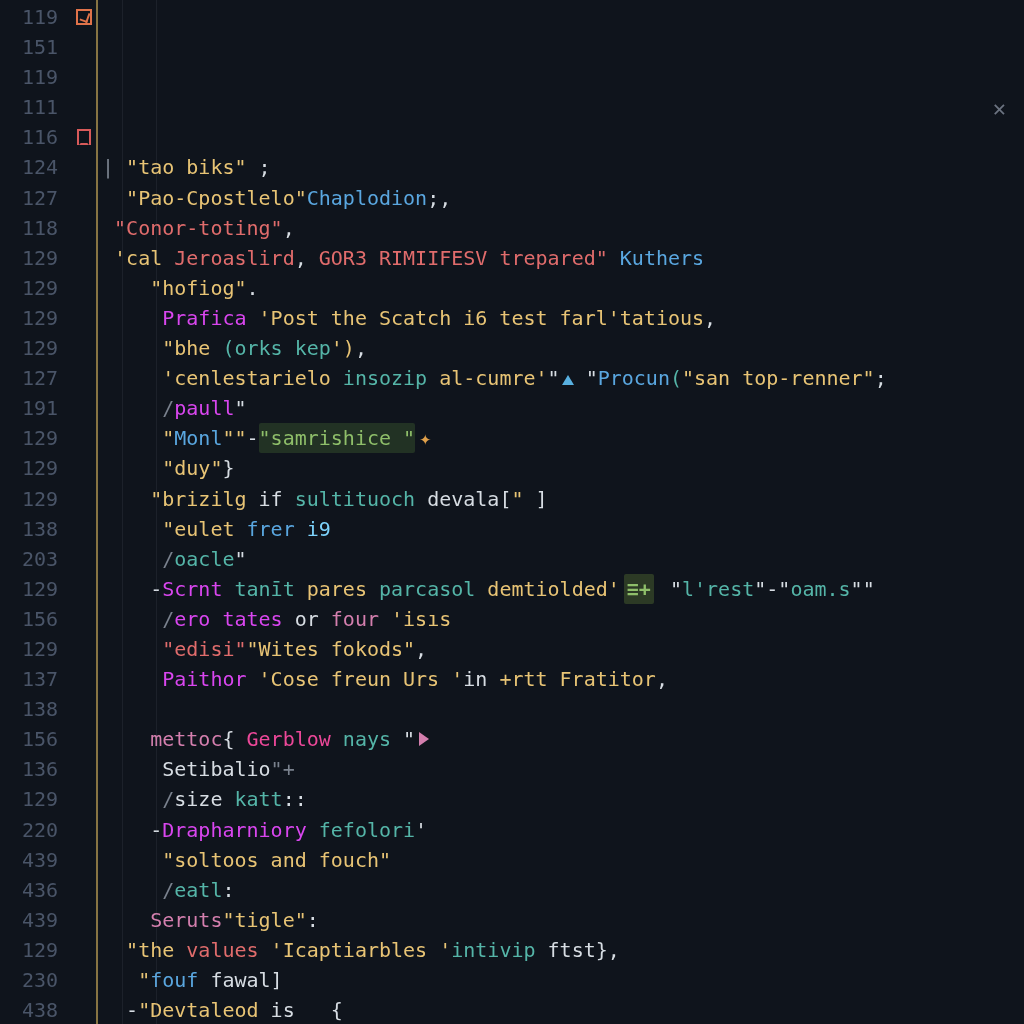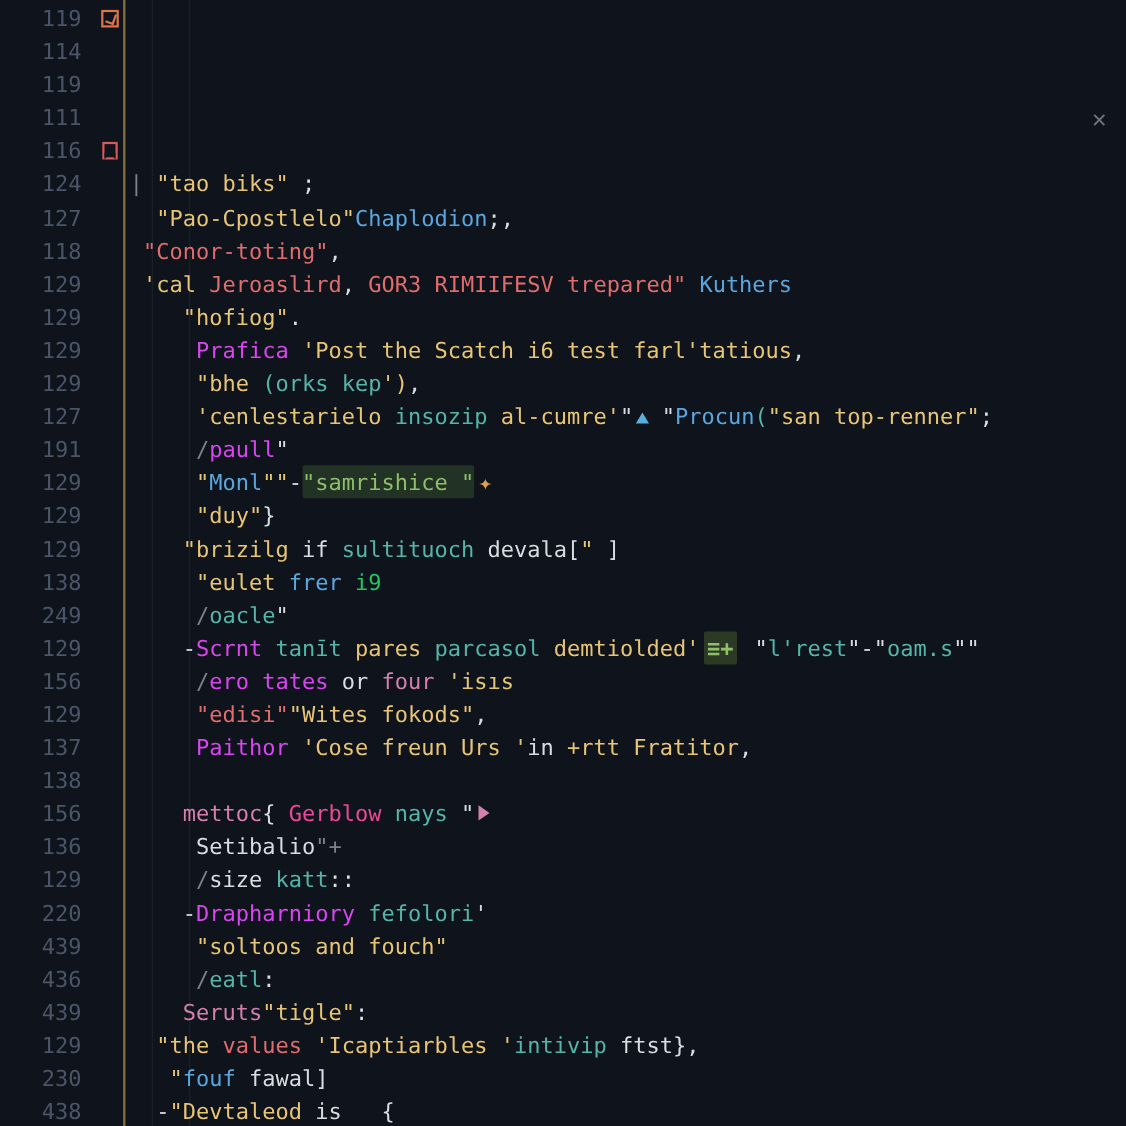--- a/index.html
+++ b/index.html
@@ -21,21 +21,20 @@
   }
   .gutter {
     width: 70px;
     flex: 0 0 70px;
     background: #0f141c;
     color: #4a5568;
     text-align: right;
     padding-right: 12px;
     padding-top: 2px;
     user-select: none;
-    margin-left: 16px;
   }
   .gutter .ln { height: 30.1px; }
   .marks {
     width: 28px;
     flex: 0 0 28px;
     padding-top: 2px;
     position: relative;
   }
   .marks .mk { height: 30.1px; display:flex; align-items:center; justify-content:center; }
   .code {
@@ -56,21 +55,21 @@
   .guide.strong { background: rgba(235,195,100,0.55); width:2px; }
   .c-str   { color: #e8c475; }  
   .c-str2  { color: #d946ef; }
   .c-red   { color: #e06c6c; }
   .c-blue  { color: #5aa7e0; }
   .c-teal  { color: #55b5a8; }
   .c-greenbg { color:#8fbf6a; background:rgba(90,140,60,0.25); border-radius:2px; }
   .c-purp  { color: #ec4899; }
   .c-pink  { color: #d47fae; }
   .c-grey  { color: #7a828e; }
-  .c-num   { color: #22c55e; }
+  .c-num   { color: #7dd3fc; }
   .c-white { color: #d7dde3; }
 
   .close-btn {
     position:absolute;
     right:18px;
     top:94px;
     color:#6b7380;
     font-size:22px;
     cursor:pointer;
   }
@@ -96,38 +95,38 @@
   .diff-plus{display:inline-block;color:#8fbf6a;background:#2c3a25;padding:0 3px;border-radius:2px;font-weight:bold;margin:0 4px;}
   .flame{color:#e0a04a;margin-left:4px;}
 </style>
 </head>
 <body>
 
 <div class="editor">
 
   <div class="gutter">
       <div class="ln">119</div>
-      <div class="ln">114</div>
+      <div class="ln">151</div>
       <div class="ln">119</div>
       <div class="ln">111</div>
       <div class="ln">116</div>
       <div class="ln">124</div>
       <div class="ln">127</div>
       <div class="ln">118</div>
       <div class="ln">129</div>
       <div class="ln">129</div>
       <div class="ln">129</div>
       <div class="ln">129</div>
       <div class="ln">127</div>
       <div class="ln">191</div>
       <div class="ln">129</div>
       <div class="ln">129</div>
       <div class="ln">129</div>
       <div class="ln">138</div>
-      <div class="ln">249</div>
+      <div class="ln">203</div>
       <div class="ln">129</div>
       <div class="ln">156</div>
       <div class="ln">129</div>
       <div class="ln">137</div>
       <div class="ln">138</div>
       <div class="ln">156</div>
       <div class="ln">136</div>
       <div class="ln">129</div>
       <div class="ln">220</div>
       <div class="ln">439</div>

